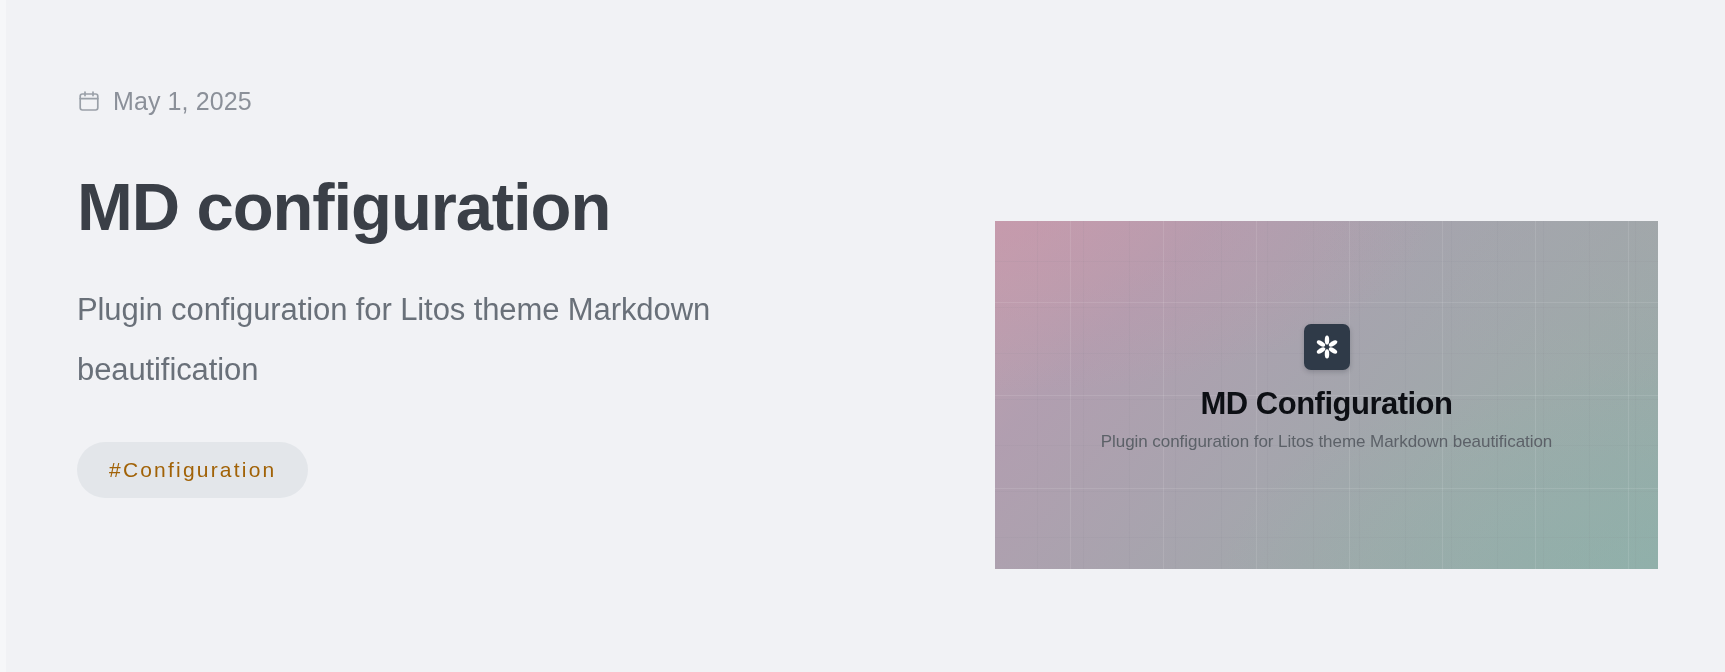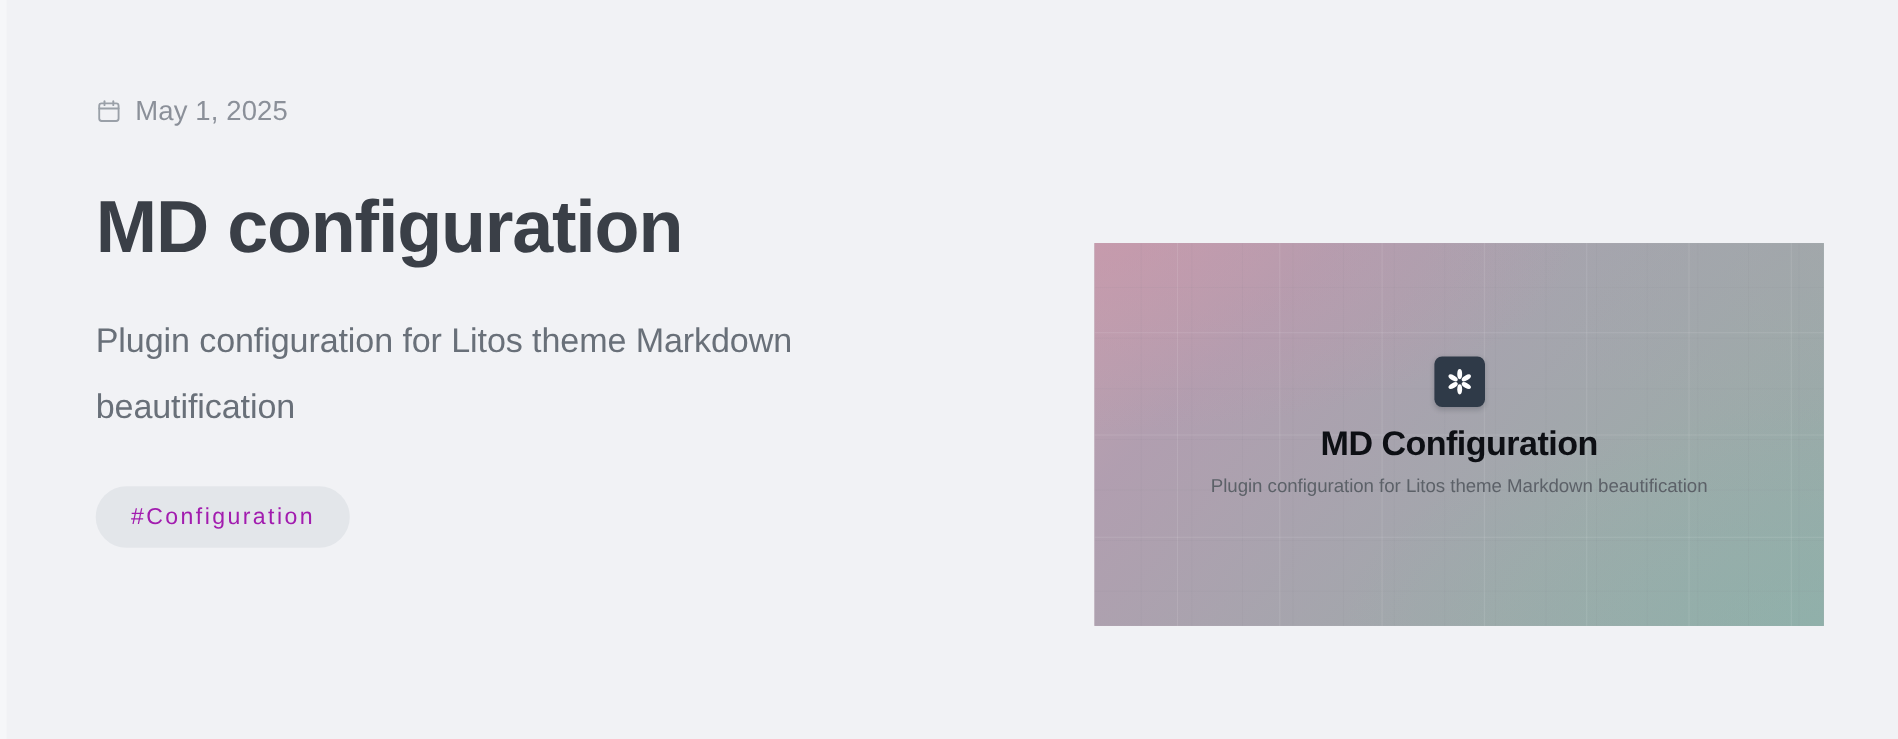--- a/index.html
+++ b/index.html
@@ -29,21 +29,20 @@
     display: flex;
     align-items: flex-start;
   }
 
   
   .left-col {
     position: absolute;
     left: 77px;
     top: 84px;
     width: 760px;
-    margin-left: 10px;
   }
 
   .meta-row {
     display: flex;
     align-items: center;
     gap: 44px;
     height: 34px;
   }
   .meta-item {
     display: flex;
@@ -94,21 +93,21 @@
     gap: 14px;
   }
   .tag-pill {
     display: inline-flex;
     align-items: center;
     justify-content: center;
     height: 56px;
     padding: 0 32px;
     border-radius: 999px;
     background: #e3e6ea;
-    color: #a21caf;
+    color: #a16207;
     font-size: 21px;
     font-weight: 400;
     letter-spacing: 2.2px;
     white-space: nowrap;
   }
 
   
   .thumb {
     position: absolute;
     left: 995px;

